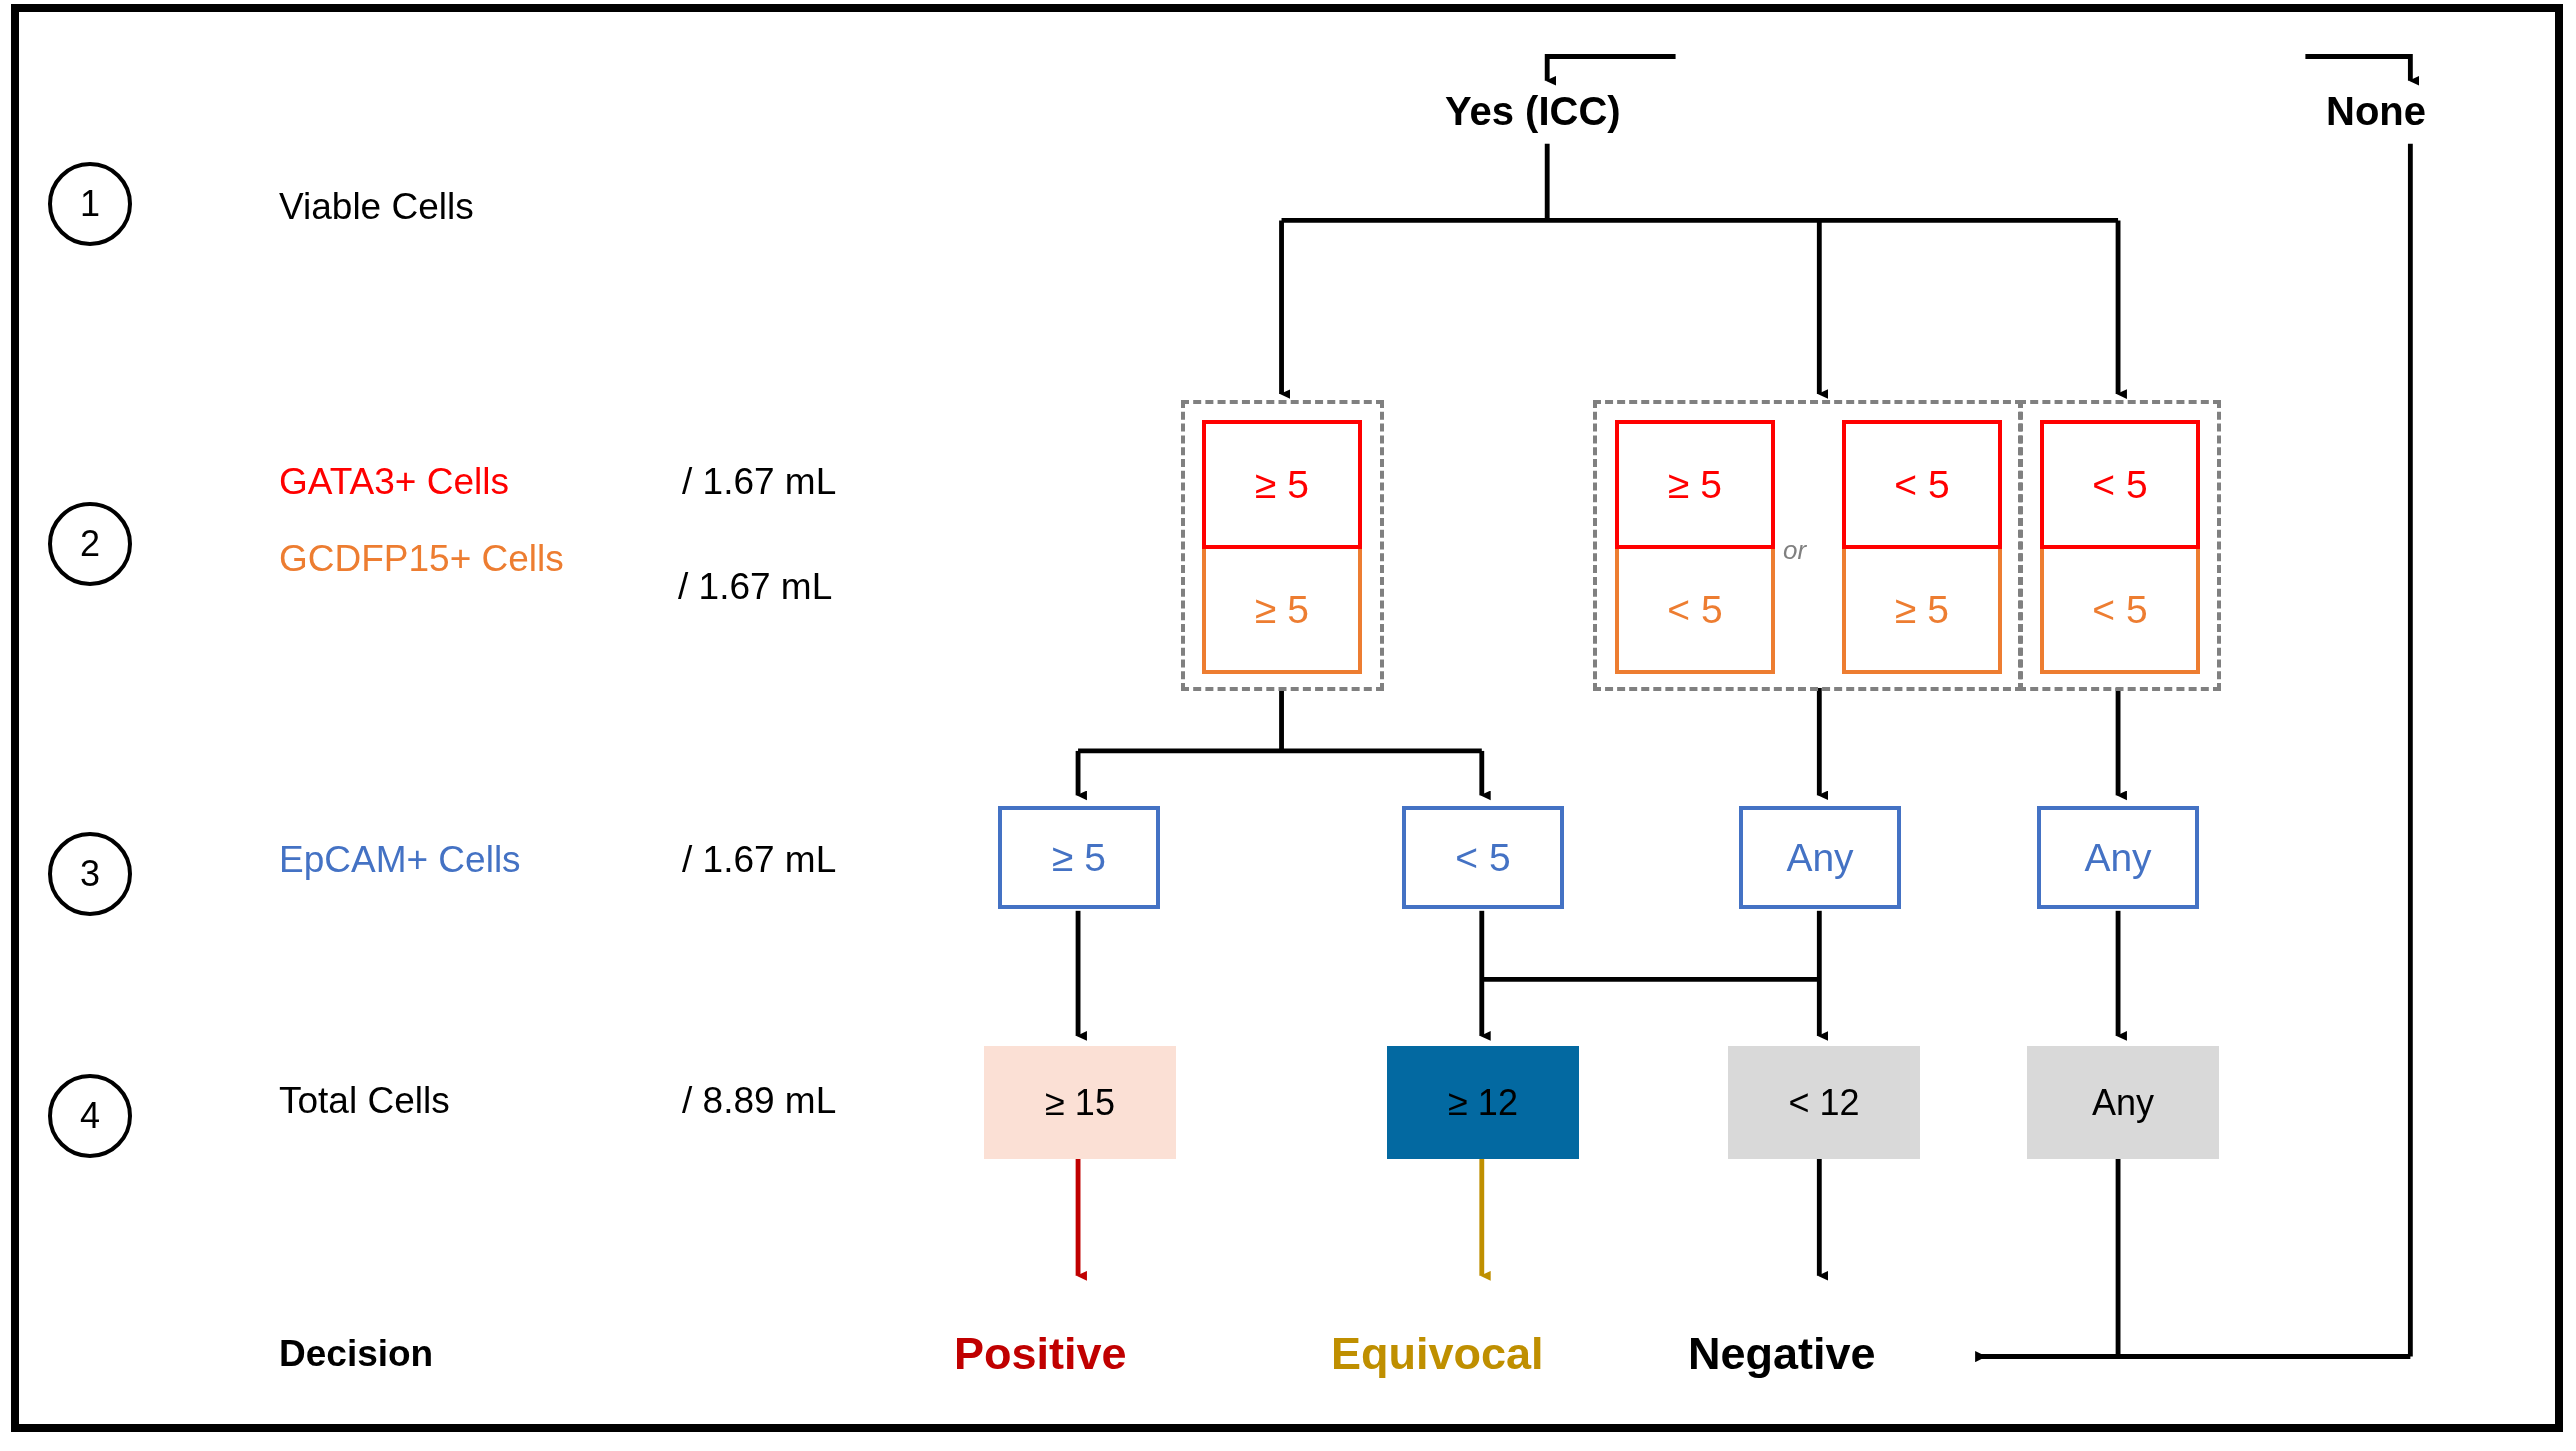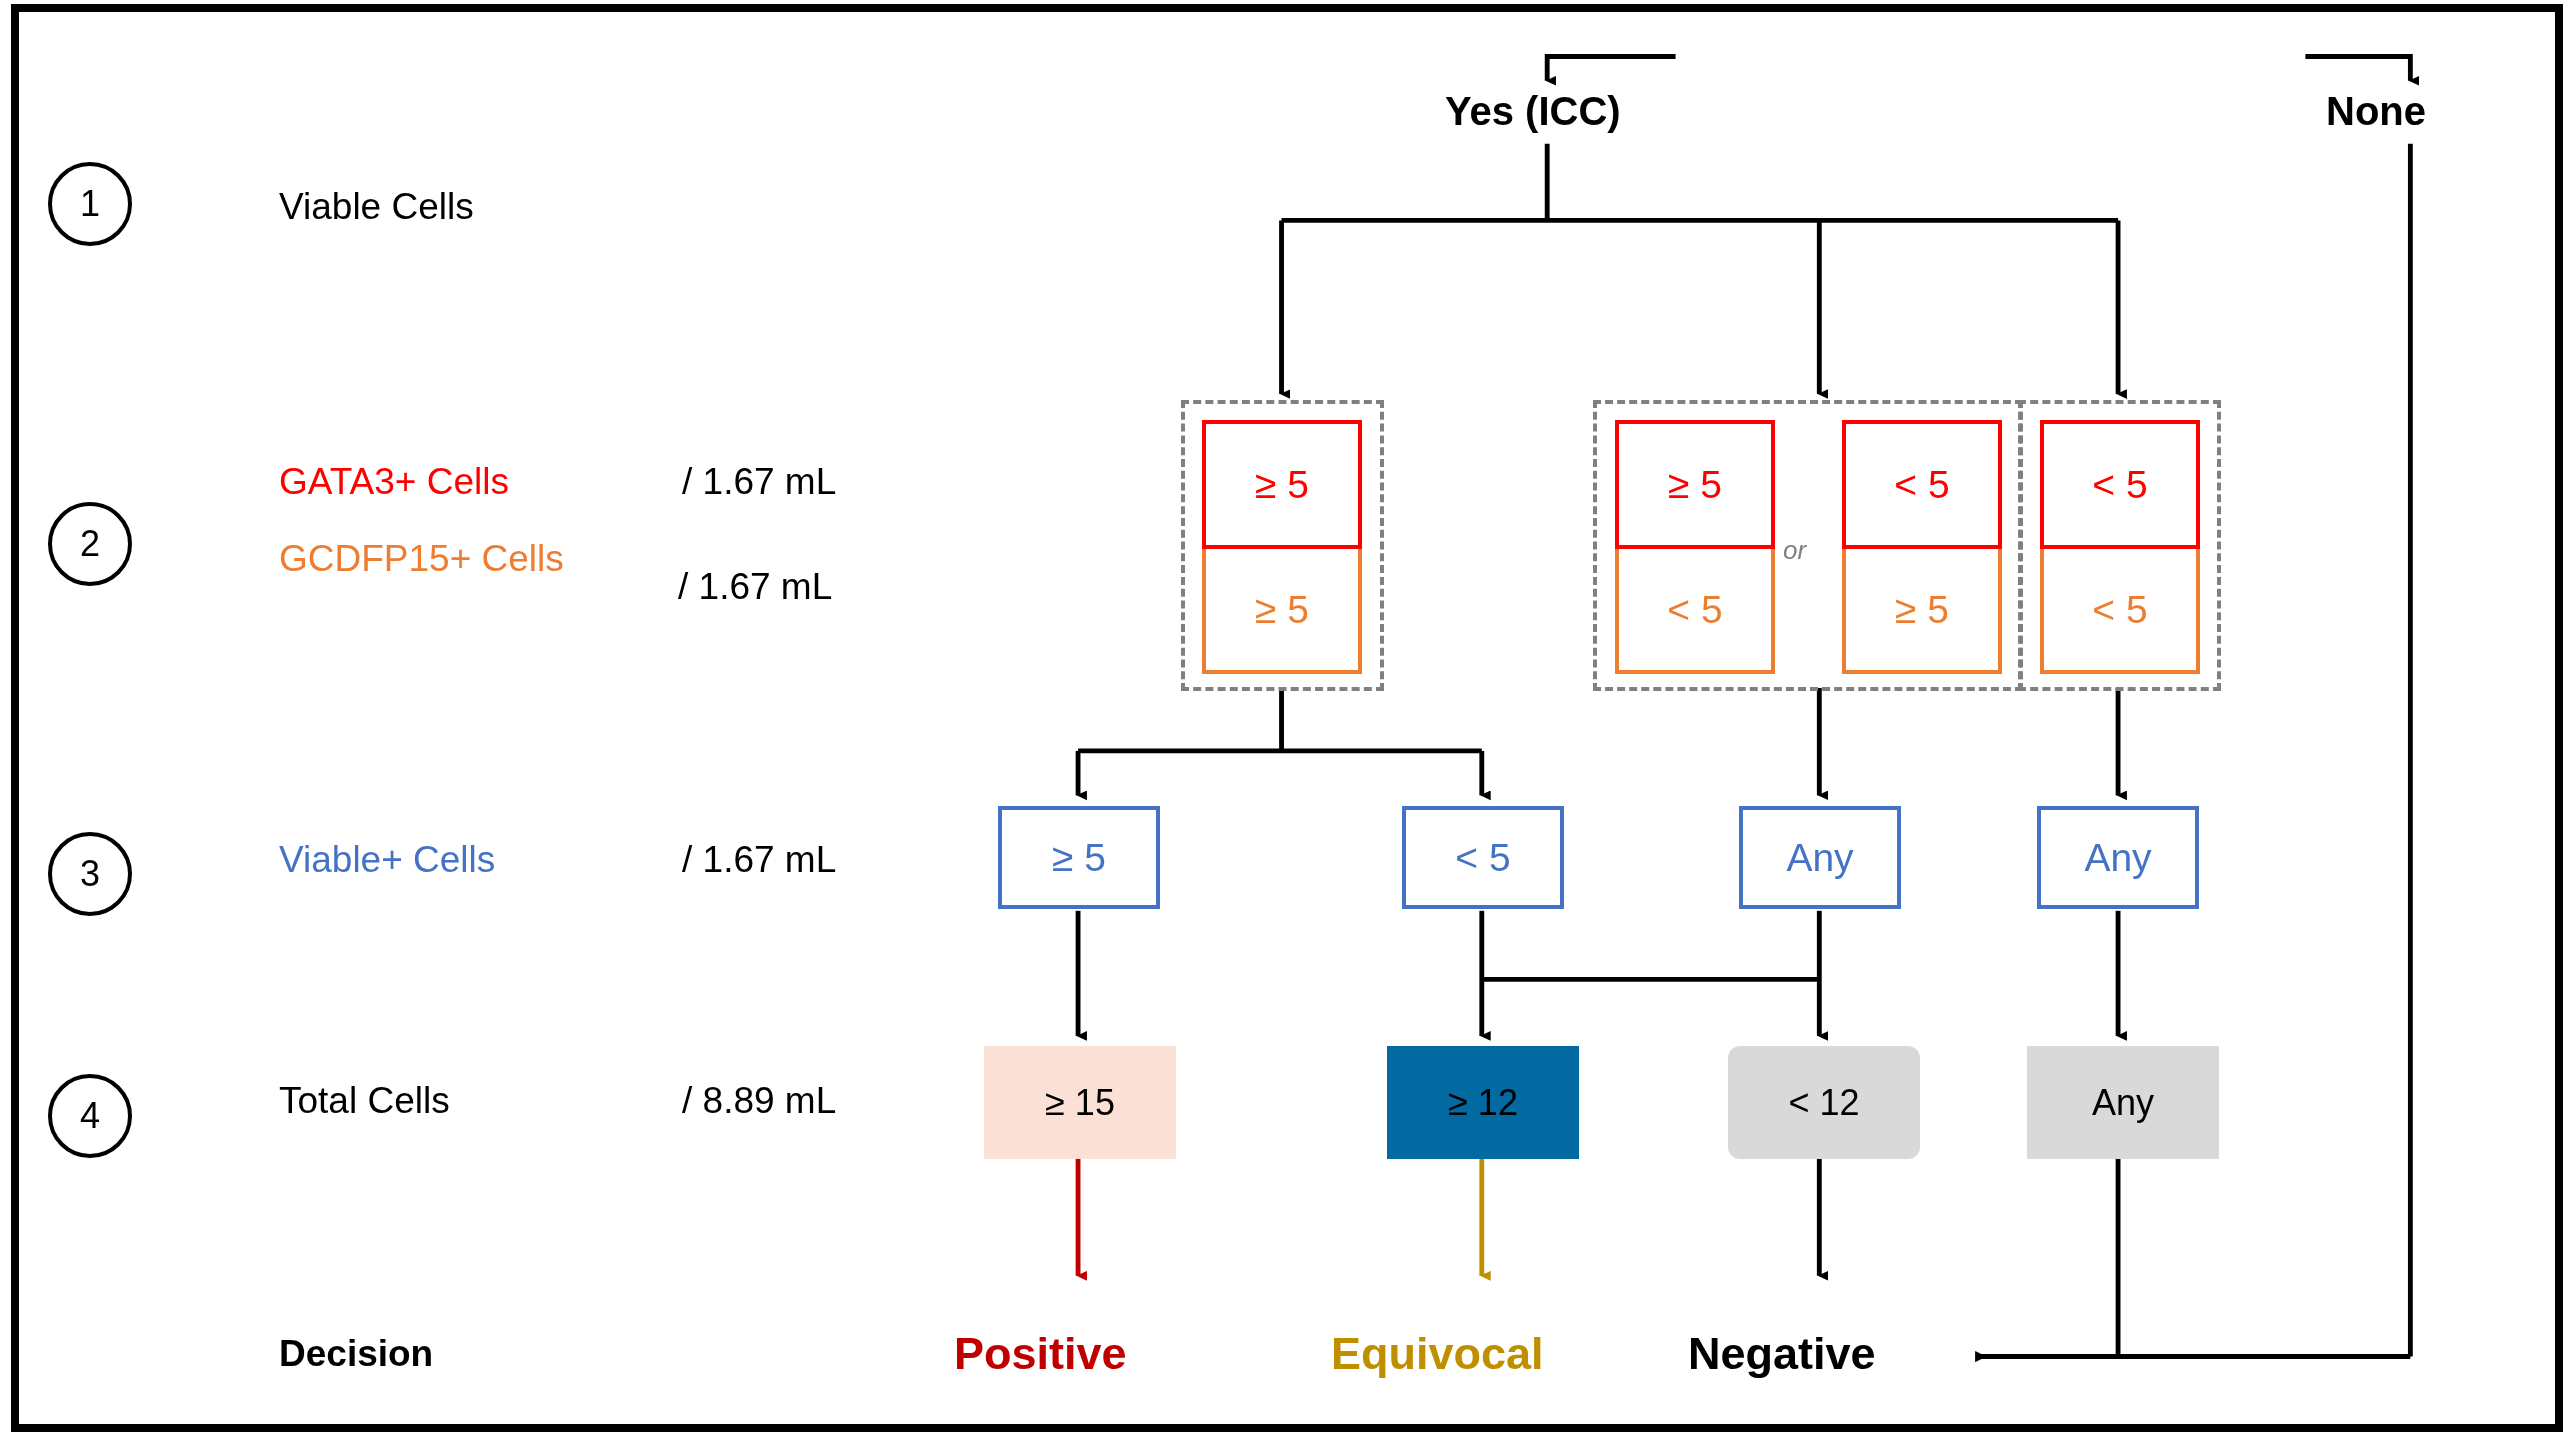--- a/index.html
+++ b/index.html
@@ -113,21 +113,21 @@
   <div class="circ" style="left:48px;top:1074px;">4</div>
 
   <div class="txt rowlabel" style="left:279px;top:188px;">Viable Cells</div>
 
   <div class="txt rowlabel red" style="left:279px;top:463px;">GATA3+ Cells</div>
   <div class="txt rowunit" style="left:682px;top:463px;">/ 1.67 mL</div>
 
   <div class="txt rowlabel orange" style="left:279px;top:540px;">GCDFP15+ Cells</div>
   <div class="txt rowunit" style="left:678px;top:568px;">/ 1.67 mL</div>
 
-  <div class="txt rowlabel blue" style="left:279px;top:841px;">Viable+ Cells</div>
+  <div class="txt rowlabel blue" style="left:279px;top:841px;">EpCAM+ Cells</div>
   <div class="txt rowunit" style="left:682px;top:841px;">/ 1.67 mL</div>
 
   <div class="txt rowlabel" style="left:279px;top:1082px;">Total Cells</div>
   <div class="txt rowunit" style="left:682px;top:1082px;">/ 8.89 mL</div>
 
   <div class="txt rowlabel bold" style="left:279px;top:1335px;font-weight:bold;">Decision</div>
 
   <div class="dashgrp" style="left:1181px;top:400px;width:203px;height:291px;"></div>
   <div class="cellbox cell-red" style="left:1202px;top:420px;width:160px;height:129px;">≥ 5</div>
   <div class="cellbox cell-orange" style="left:1202px;top:549px;width:160px;height:125px;">≥ 5</div>
@@ -143,20 +143,20 @@
   <div class="cellbox cell-red" style="left:2040px;top:420px;width:160px;height:129px;">&lt; 5</div>
   <div class="cellbox cell-orange" style="left:2040px;top:549px;width:160px;height:125px;">&lt; 5</div>
 
   <div class="bluebox" style="left:998px;top:806px;width:162px;height:103px;">≥ 5</div>
   <div class="bluebox" style="left:1402px;top:806px;width:162px;height:103px;">&lt; 5</div>
   <div class="bluebox" style="left:1739px;top:806px;width:162px;height:103px;">Any</div>
   <div class="bluebox" style="left:2037px;top:806px;width:162px;height:103px;">Any</div>
 
   <div class="shadebox" style="left:984px;top:1046px;width:192px;height:113px;background:#fbe0d5;">≥ 15</div>
   <div class="shadebox" style="left:1387px;top:1046px;width:192px;height:113px;background:#0369a1;">≥ 12</div>
-  <div class="shadebox" style="left:1728px;top:1046px;width:192px;height:113px;background:#d9d9d9;border-radius:12px;">&lt; 12</div>
+  <div class="shadebox" style="left:1728px;top:1046px;width:192px;height:113px;background:#d9d9d9;">&lt; 12</div>
   <div class="shadebox" style="left:2027px;top:1046px;width:192px;height:113px;background:#d9d9d9;">Any</div>
 
   <div class="decision dec-pos" style="left:946px;top:1328px;">Positive</div>
   <div class="decision dec-equ" style="left:1331px;top:1328px;">Equivocal</div>
   <div class="decision dec-neg" style="left:1688px;top:1328px;">Negative</div>
 </div>
 
 
 </body></html>

